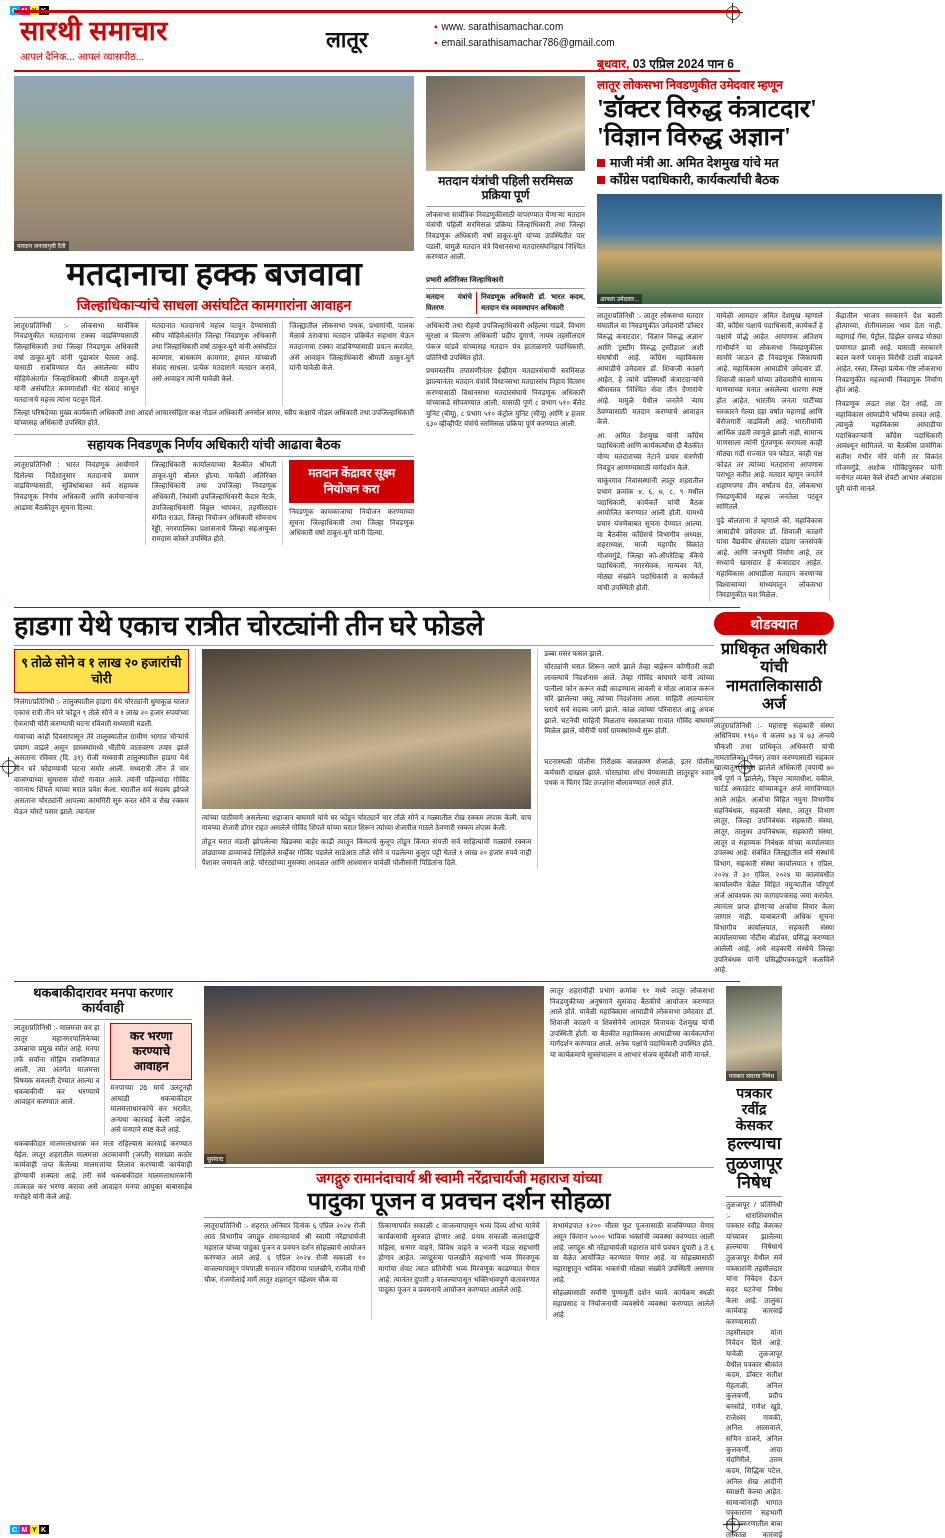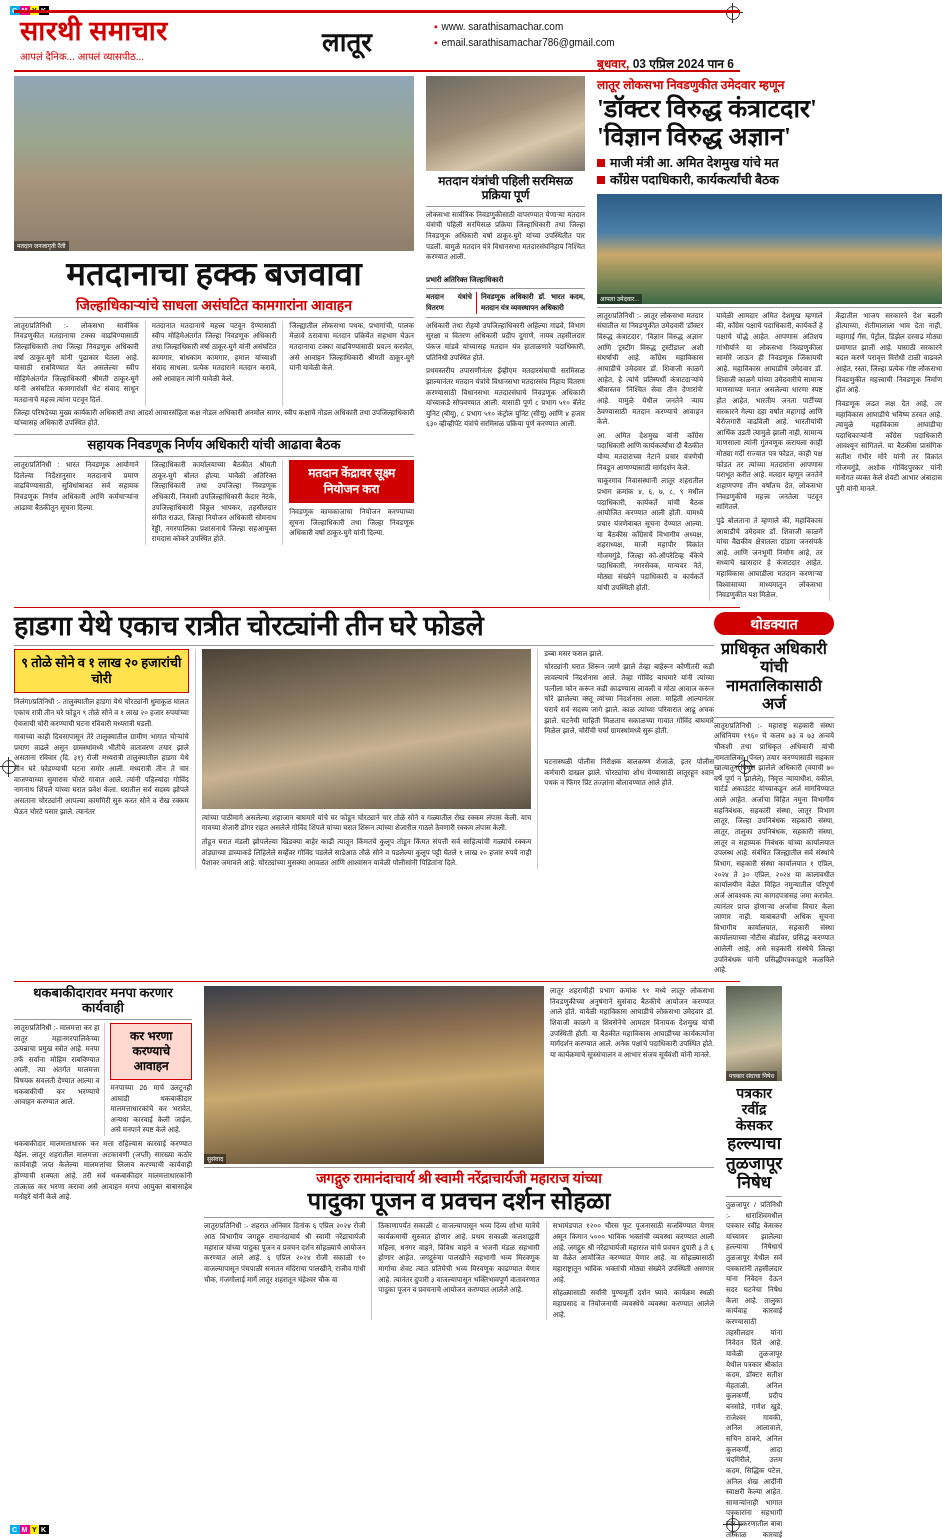--- a/index.html
+++ b/index.html
@@ -18,21 +18,21 @@
   .regmark:before,.regmark:after{content:"";position:absolute;background:#333;}
   .regmark:before{left:5px;top:-4px;width:1px;height:20px;}
   .regmark:after{top:5px;left:-4px;height:1px;width:20px;}
 
   
   .masthead{border-top:3px solid #c00;border-bottom:2px solid #c00;padding:4px 6px 2px;display:flex;align-items:flex-start;position:relative;height:62px;box-sizing:border-box;}
   .mh-left{width:240px;}
   .mh-title{color:#d10000;font-family:"Liberation Serif",serif;font-weight:bold;font-size:27px;line-height:1.05;letter-spacing:.5px;}
   .mh-sub{color:#d10000;font-size:10px;margin-top:4px;}
   .mh-center{flex:1;text-align:center;}
-  .mh-center .city{font-family:"Liberation Serif",serif;font-weight:bold;font-size:26px;color:#111;margin-top:6px;}
+  .mh-center .city{font-family:"Liberation Serif",serif;font-weight:bold;font-size:22px;color:#111;margin-top:6px;}
   .mh-right{width:300px;font-size:10px;line-height:1.55;color:#111;padding-top:2px;}
   .mh-right div{white-space:nowrap;}
   .mh-right .marker{color:#d10000;font-weight:bold;margin-right:4px;}
   .mh-date{position:absolute;right:6px;bottom:-2px;font-size:12px;font-weight:bold;color:#111;}
   .mh-date .red{color:#d10000;}
 
   .rule{border-bottom:1px solid #c00;margin:3px 0;}
 
   
   .col-text{font-size:7.1px;line-height:1.5;text-align:justify;color:#1a1a1a;}
@@ -40,21 +40,21 @@
 
   
   .photo{background:#b9b3ab;position:relative;overflow:hidden;}
   .photo.p1{background:linear-gradient(180deg,#8fa7b8 0%,#9aa58c 38%,#a8947c 60%,#8d7f6d 100%);}
   .photo.p2{background:linear-gradient(160deg,#6e6a62 0%,#a08e78 45%,#d8c7a9 70%,#7b7468 100%);}
   .photo.p3{background:linear-gradient(180deg,#2d5c86 0%,#4a7fa8 35%,#caa86a 55%,#3b6a46 100%);}
   .photo.p4{background:linear-gradient(170deg,#4b4338 0%,#8a7a63 35%,#c9b391 60%,#5d5346 100%);}
   .photo.p5{background:linear-gradient(175deg,#3a3f4a 0%,#8d6f51 30%,#c9a96f 55%,#57452f 100%);}
   .photo.p6{background:linear-gradient(170deg,#5a5f52 0%,#9fa58f 40%,#cfc2a2 65%,#6b6450 100%);}
   .photo .cap{position:absolute;left:0;bottom:0;background:rgba(0,0,0,.45);color:#fff;font-size:6px;padding:1px 3px;}
-  .sub-red{color:#d10000;font-family:Liberation Sans, sans-serif;font-weight:bold;text-align:center;}
+  .sub-red{color:#d10000;font-family:Liberation Serif, serif;font-weight:bold;text-align:center;}
 
   
   .lead{display:flex;gap:6px;margin-top:4px;}
   .lead-left{width:400px;}
   .lead-mid{width:160px;}
   .lead-right{width:345px;}
 
   .sec-head{font-family:"Liberation Serif",serif;font-weight:bold;font-size:13px;line-height:1.15;text-align:center;color:#111;}
   .thin-div{border-bottom:1px solid #999;margin:3px 0;}
 

